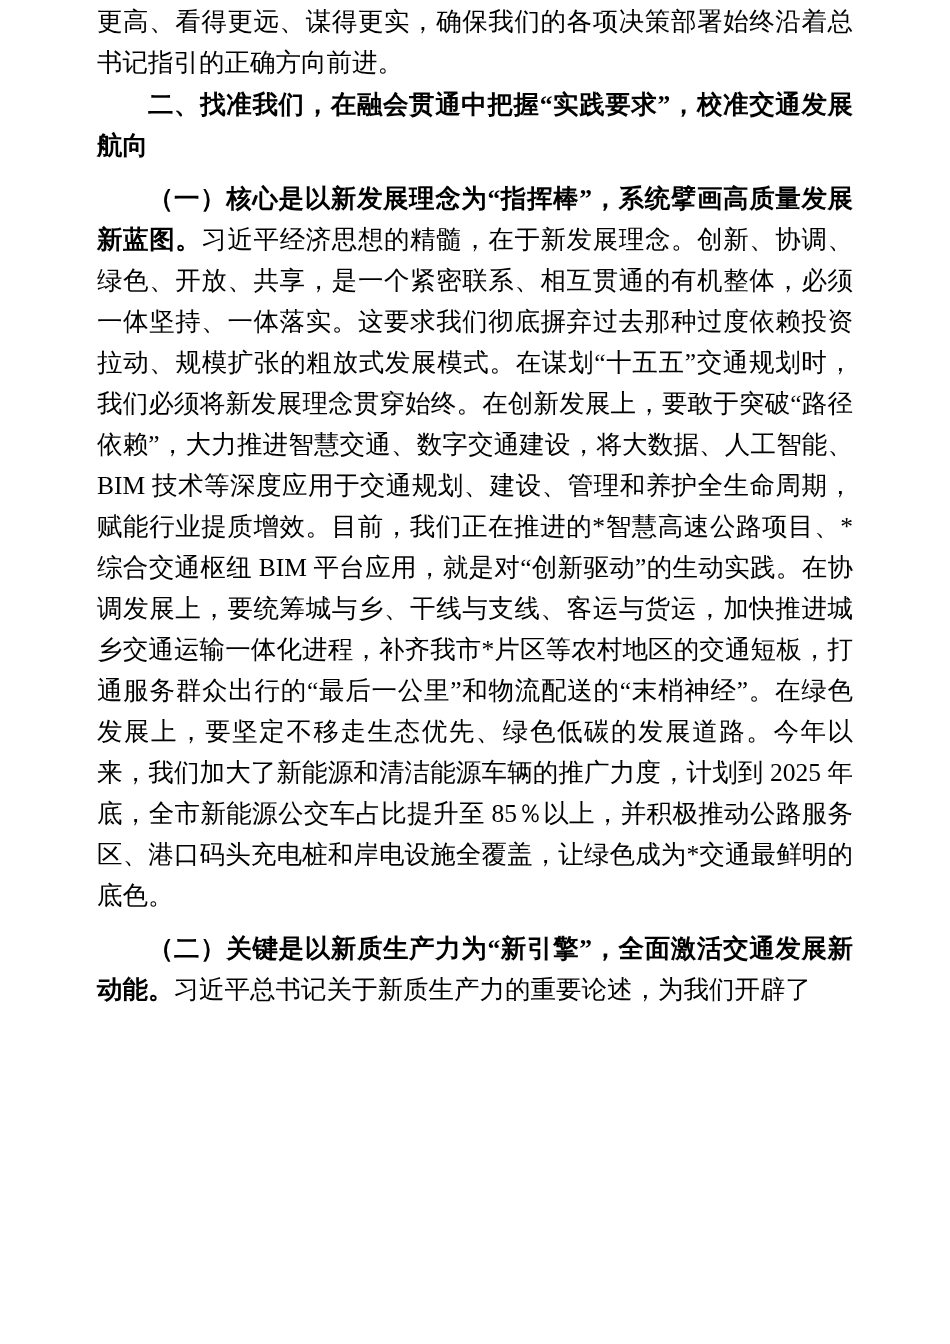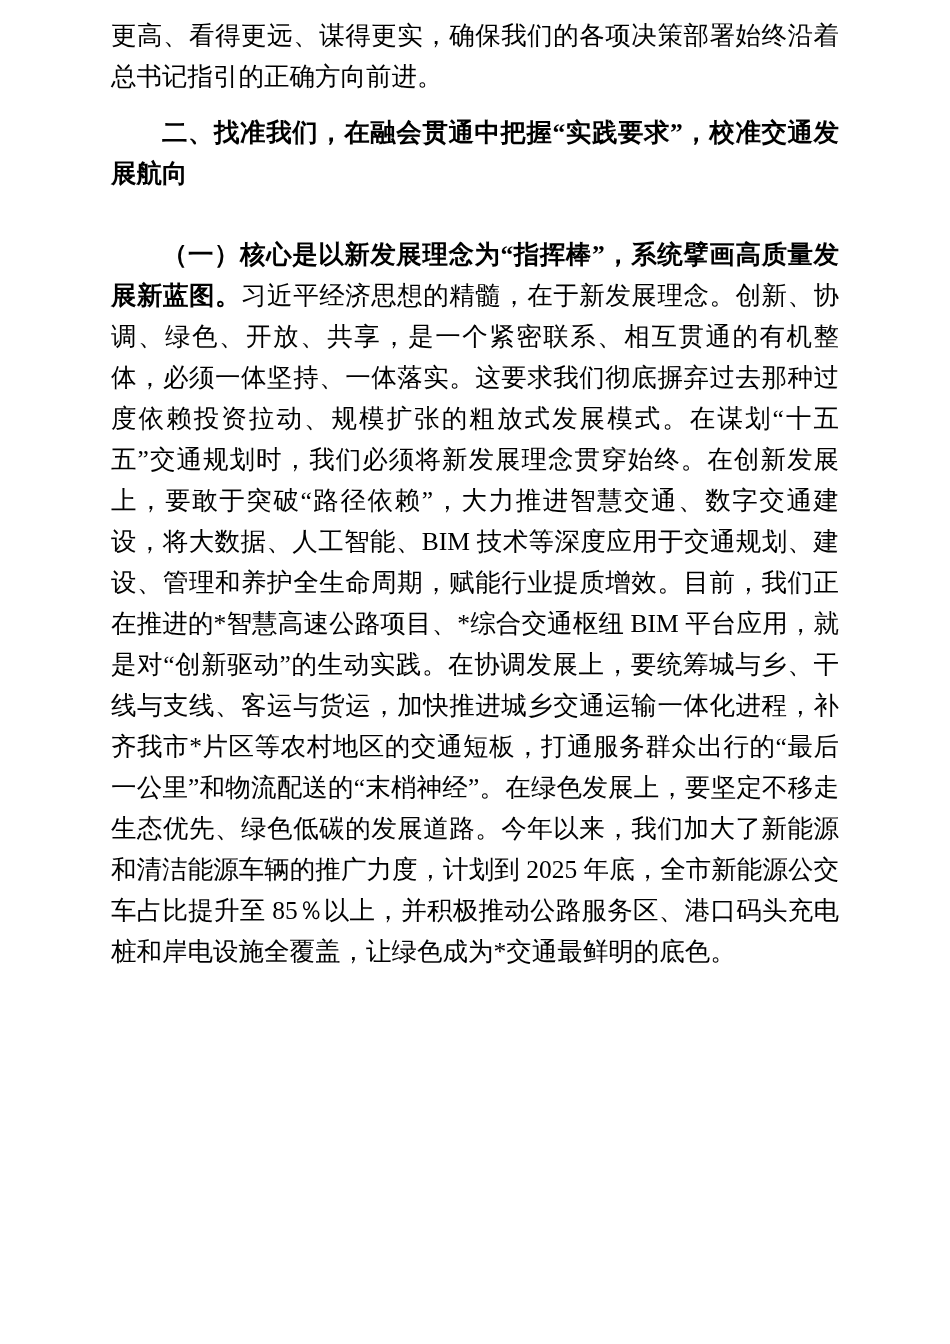--- a/index.html
+++ b/index.html
@@ -46,21 +46,21 @@
     font-family: "Liberation Sans", "DejaVu Sans", sans-serif;
   }
   .body-text {
     font-size: 25.5px;
     line-height: 41px;
     text-align: justify;
     text-justify: inter-ideograph;
     letter-spacing: 0px;
   }
   p {
-    margin: 15px;
+    margin: 1px;
   }
   .indent {
     text-indent: 2em;
   }
   .bold {
     font-weight: bold;
   }
   .heading {
     font-weight: bold;
     text-indent: 2em;
@@ -81,15 +81,16 @@
 
     <p class="heading">二、找准我们，在融会贯通中把握“实践要求”，校准交通发展航向</p>
 
 
     <div class="spacer-sm"></div>
 
     <p class="indent"><span class="bold">（一）核心是以新发展理念为“指挥棒”，系统擘画高质量发展新蓝图。</span><span>习近平经济思想的精髓，在于新发展理念。创新、协调、绿色、开放、共享，是一个紧密联系、相互贯通的有机整体，必须一体坚持、一体落实。这要求我们彻底摒弃过去那种过度依赖投资拉动、规模扩张的粗放式发展模式。在谋划“十五五”交通规划时，我们必须将新发展理念贯穿始终。在创新发展上，要敢于突破“路径依赖”，大力推进智慧交通、数字交通建设，将大数据、人工智能、BIM 技术等深度应用于交通规划、建设、管理和养护全生命周期，赋能行业提质增效。目前，我们正在推进的*智慧高速公路项目、*综合交通枢纽 BIM 平台应用，就是对“创新驱动”的生动实践。在协调发展上，要统筹城与乡、干线与支线、客运与货运，加快推进城乡交通运输一体化进程，补齐我市*片区等农村地区的交通短板，打通服务群众出行的“最后一公里”和物流配送的“末梢神经”。在绿色发展上，要坚定不移走生态优先、绿色低碳的发展道路。今年以来，我们加大了新能源和清洁能源车辆的推广力度，计划到 2025 年底，全市新能源公交车占比提升至 85％以上，并积极推动公路服务区、港口码头充电桩和岸电设施全覆盖，让绿色成为*交通最鲜明的底色。</span></p>
 
     <div class="spacer-sm"></div>
 
+    <p class="indent"><span class="bold">（二）关键是以新质生产力为“新引擎”，全面激活交通发展新动能。</span><span>习近平总书记关于新质生产力的重要论述，为我们开辟了</span></p>
 
   </div>
 </div>
 
 </body></html>

